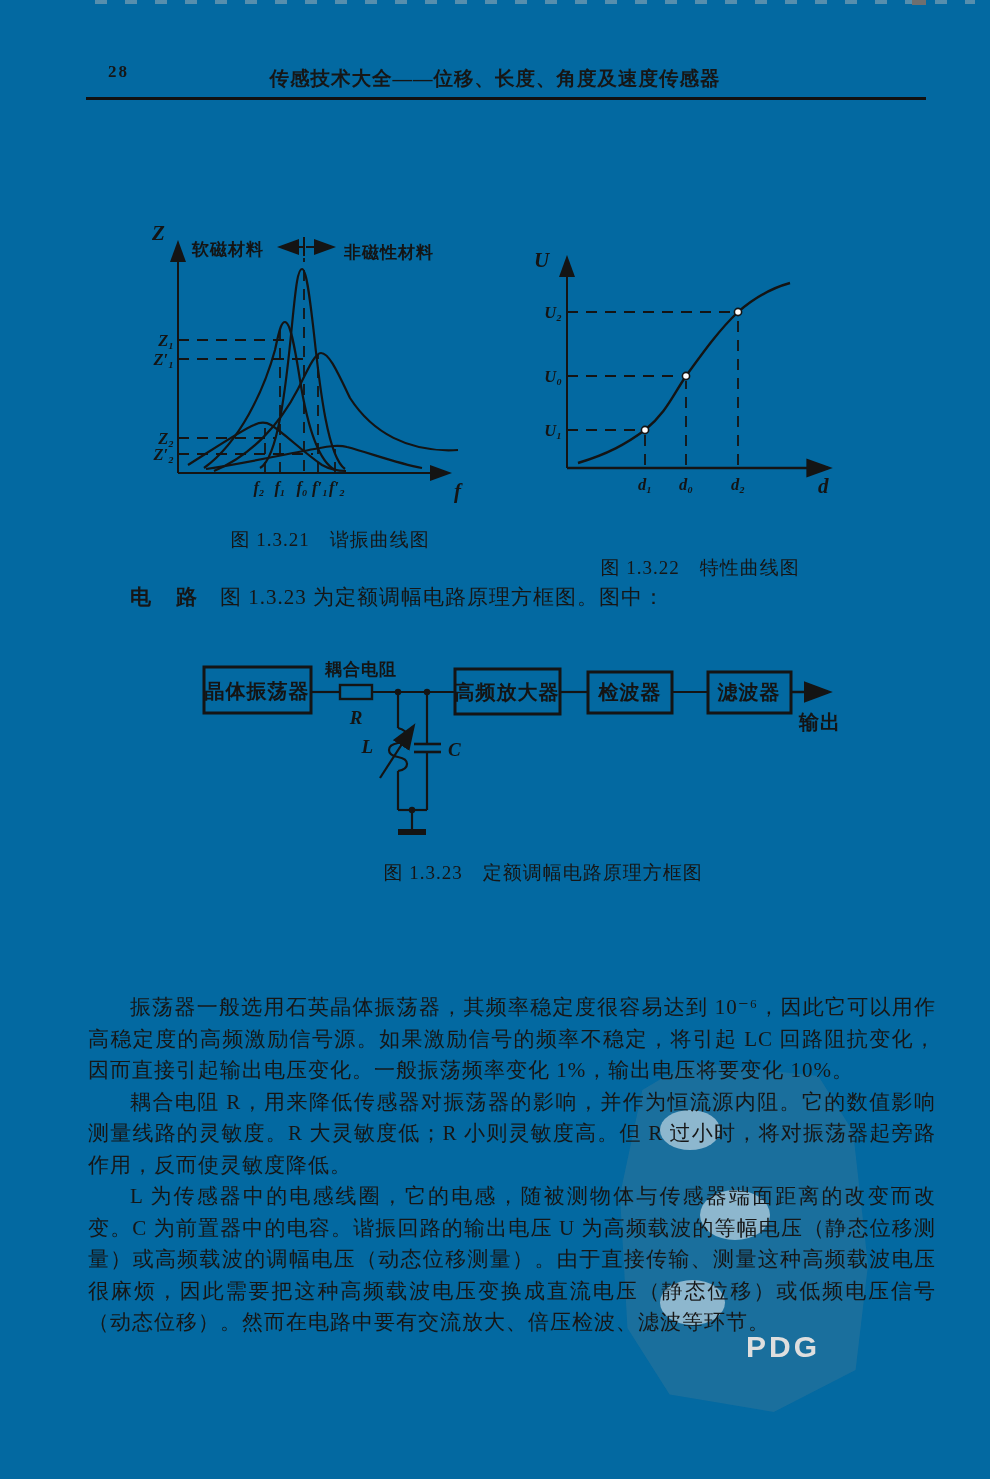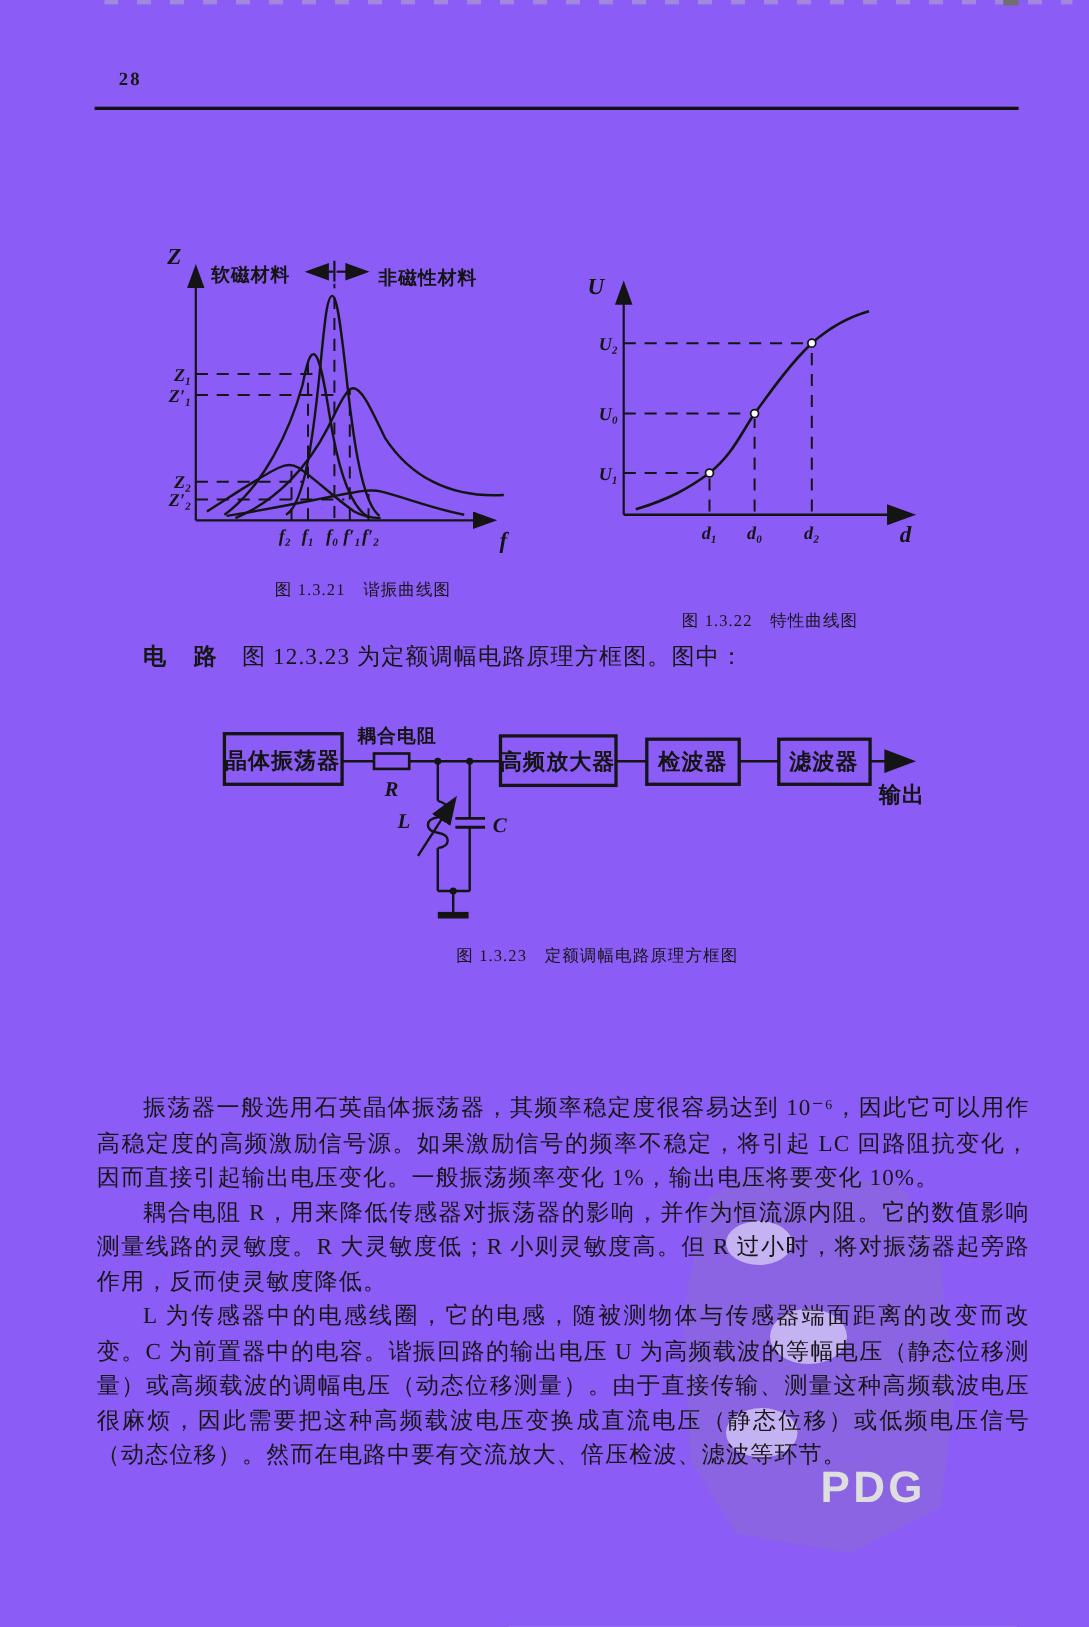--- a/index.html
+++ b/index.html
@@ -1,58 +1,59 @@
 <!DOCTYPE html>
 <html><head>
 <meta charset="utf-8">
 <style>
   html,body{margin:0;padding:0;background:#ffffff;}
   .page{
-    position:relative;width:990px;height:1479px;background:#8b5cf6;
+    position:relative;width:990px;height:1479px;background:#0369a1;
     font-family:"Liberation Serif","DejaVu Serif",serif;color:#161616;
     overflow:hidden;
   }
   .scan-noise-top{
     position:absolute;top:0;left:95px;width:880px;height:4px;opacity:.45;
     background:repeating-linear-gradient(90deg,#bdbdbd 0 12px,transparent 12px 30px);
   }
   .scan-blob{position:absolute;top:0;left:912px;width:14px;height:5px;background:#6f6f6f;}
   .pagenum{position:absolute;left:108px;top:62px;font-size:17px;font-weight:bold;letter-spacing:2px;}
   .htitle{position:absolute;left:0;top:65px;width:990px;text-align:center;
     font-size:19.5px;font-weight:bold;letter-spacing:1px;}
   .rule{position:absolute;left:86px;top:97px;width:840px;height:3px;background:#111;}
   .tb{position:absolute;left:88px;width:848px;font-size:21px;line-height:32px;
     letter-spacing:1px;text-align:justify;z-index:2;}
   .tb p{margin:0;text-indent:2em;}
   .tb p.noindent{text-indent:0;}
   .leadword{font-weight:bold;letter-spacing:2px;margin-right:21px;}
-  .caption{position:absolute;font-size:15px;letter-spacing:1px;text-align:center;z-index:2;}
+  .caption{position:absolute;font-size:19px;letter-spacing:1px;text-align:center;z-index:2;}
   svg{position:absolute;z-index:2;}
   svg text{font-family:"Liberation Serif","DejaVu Serif",serif;fill:#141414;}
   .axlbl{font-size:21px;font-weight:bold;font-style:italic;}
   .ticklbl{font-size:16.5px;font-weight:bold;font-style:italic;}
   .cjk{font-size:17px;font-weight:bold;font-style:normal;letter-spacing:1px;}
   .boxlbl{font-size:20px;font-weight:bold;font-style:normal;letter-spacing:1px;}
   .elem{font-size:19px;font-weight:bold;font-style:italic;}
   .watermark{position:absolute;left:620px;top:1062px;width:248px;height:350px;
     background:#8d8d8d;opacity:.17;z-index:1;
     clip-path:polygon(28% 0,80% 4%,94% 20%,100% 58%,95% 88%,62% 100%,20% 95%,3% 76%,0 38%,9% 8%);}
   .wm-glyph{position:absolute;border-radius:50%;background:#fff;opacity:.5;z-index:1;}
   .wm-pdg{position:absolute;left:746px;top:1330px;z-index:1;color:#dedede;
-    font-family:"Liberation Sans","DejaVu Sans",sans-serif;font-size:40px;font-weight:bold;letter-spacing:3px;}
+    font-family:"Liberation Sans","DejaVu Sans",sans-serif;font-size:30px;font-weight:bold;letter-spacing:3px;}
 </style>
 </head>
 <body>
 
 <div class="page">
 
   <div class="scan-noise-top"></div>
   <div class="scan-blob"></div>
 
   <span class="pagenum">28</span>
+  <div class="htitle">传感技术大全——位移、长度、角度及速度传感器</div>
   <div class="rule"></div>
 
 
   <svg style="left:128px;top:222px;" width="390" height="300" viewBox="0 0 390 300">
     <defs>
       <marker id="ar21" orient="auto" markerWidth="12" markerHeight="10" refX="9" refY="4">
         <path d="M0,0 L11,4 L0,8 z" fill="#141414"></path>
       </marker>
     </defs>
 
@@ -128,21 +129,21 @@
     <text class="ticklbl" x="42" y="201" text-anchor="end" font-style="normal">U₁</text>
     <text class="ticklbl" x="125" y="255" text-anchor="middle">d₁</text>
     <text class="ticklbl" x="166" y="255" text-anchor="middle">d₀</text>
     <text class="ticklbl" x="218" y="255" text-anchor="middle">d₂</text>
   </svg>
 
   <div class="caption" style="left:150px;top:527px;width:360px;">图 1.3.21　谐振曲线图</div>
   <div class="caption" style="left:555px;top:527px;width:290px;margin-top:28px;">图 1.3.22　特性曲线图</div>
 
   <div class="tb" style="top:581px;">
-    <p class="noindent" style="text-indent:2em;"><span class="leadword">电　路</span><span>图 12.3.23 为定额调幅电路原理方框图。图中：</span></p>
+    <p class="noindent" style="text-indent:2em;"><span class="leadword">电　路</span><span>图 1.3.23 为定额调幅电路原理方框图。图中：</span></p>
   </div>
 
   <svg style="left:190px;top:648px;" width="660" height="200" viewBox="0 0 660 200">
     <defs>
       <marker id="ar23" orient="auto" markerWidth="13" markerHeight="11" refX="10" refY="4.5">
         <path d="M0,0 L12,4.5 L0,9 z" fill="#141414"></path>
       </marker>
     </defs>
 
     <g fill="none" stroke="#141414" stroke-width="3">

